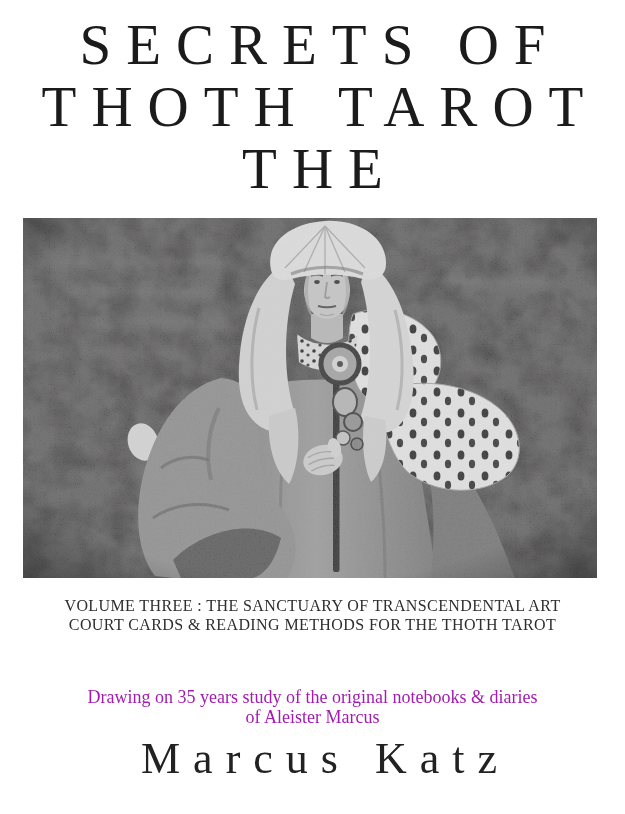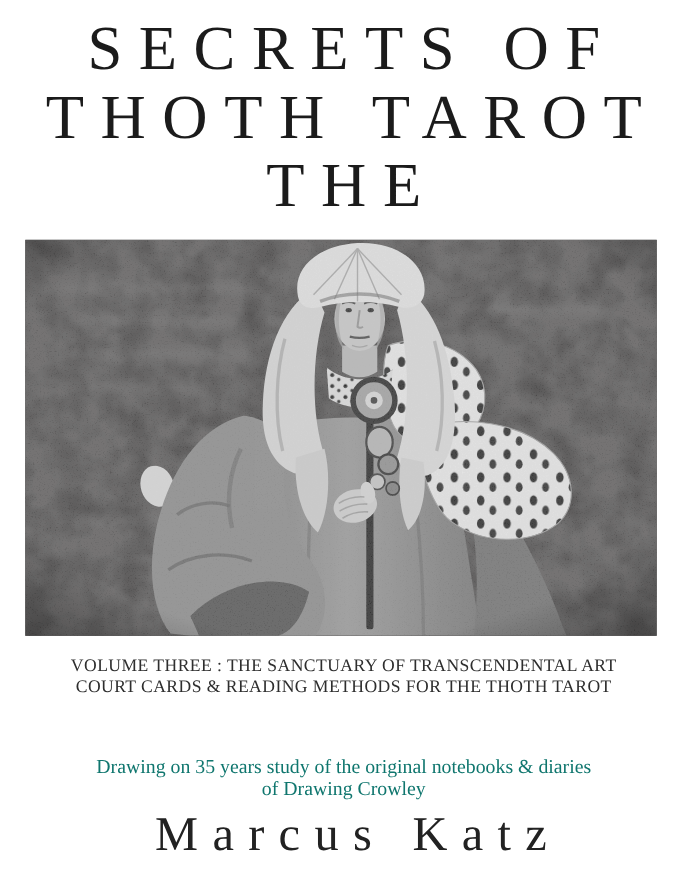--- a/index.html
+++ b/index.html
@@ -51,21 +51,21 @@
   .subtitle-line.first  { top: 597px; }
   .subtitle-line.second { top: 616px; }
   .tagline-block {
     position: absolute;
     top: 687px;
     left: 0;
     width: 625px;
     text-align: center;
     font-size: 18px;
     line-height: 20px;
-    color: #0f766e;
+    color: #a21caf;
     font-weight: 400;
   }
   .author-name {
     position: absolute;
     top: 733px;
     left: 0;
     width: 625px;
     text-align: center;
     font-size: 44px;
     font-weight: 300;
@@ -210,18 +210,18 @@
       <rect x="0" y="0" width="574" height="360" filter="url(#grain)" opacity="0.3"></rect>
       <rect x="0" y="0" width="574" height="360" fill="url(#vig)"></rect>
     </svg>
   </div>
 
   <div class="subtitle-line first">VOLUME THREE : THE SANCTUARY OF TRANSCENDENTAL ART</div>
   <div class="subtitle-line second">COURT CARDS &amp; READING METHODS FOR THE THOTH TAROT</div>
 
   <div class="tagline-block">
     <div>Drawing on 35 years study of the original notebooks &amp; diaries</div>
-    <div>of Drawing Crowley</div>
+    <div>of Aleister Marcus</div>
   </div>
 
   <div class="author-name">Marcus Katz</div>
 
 </div>
 
 </body></html>

